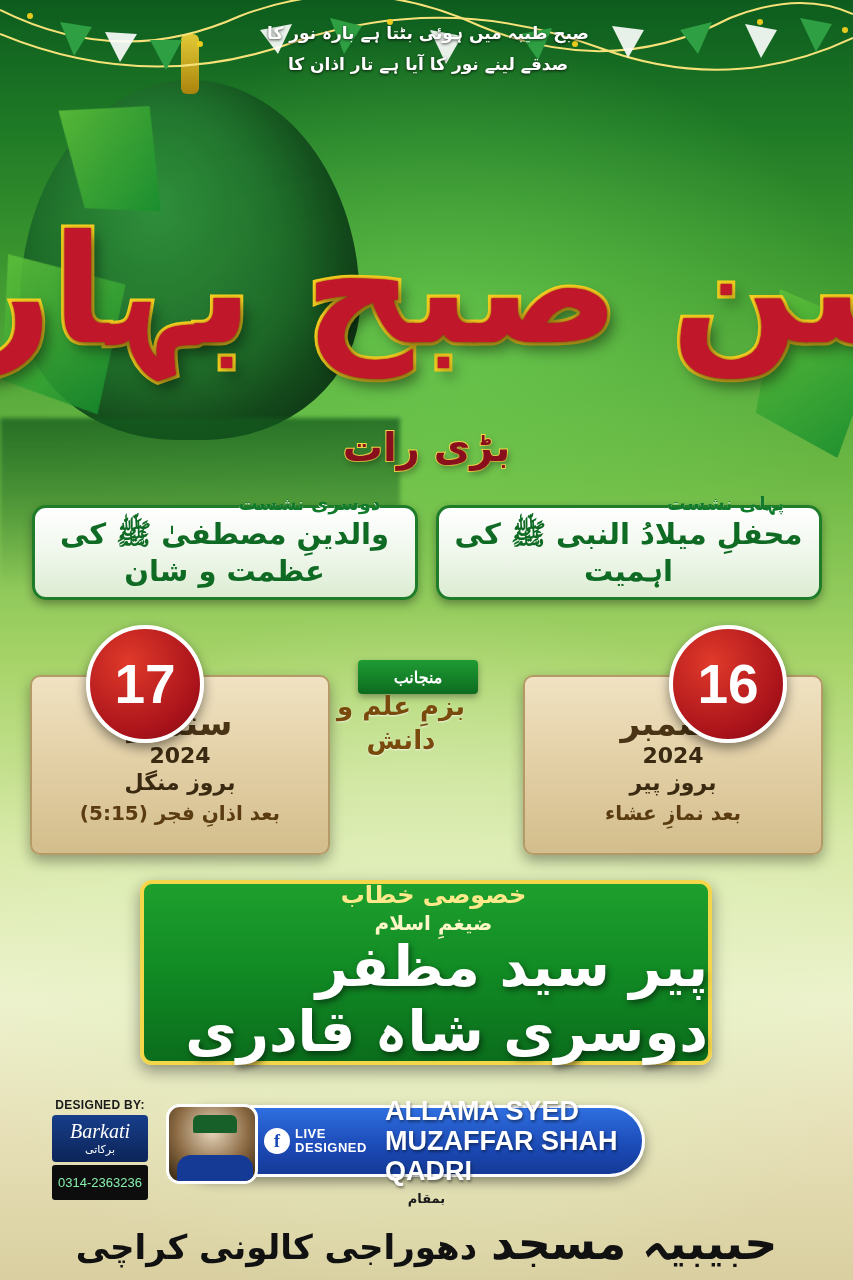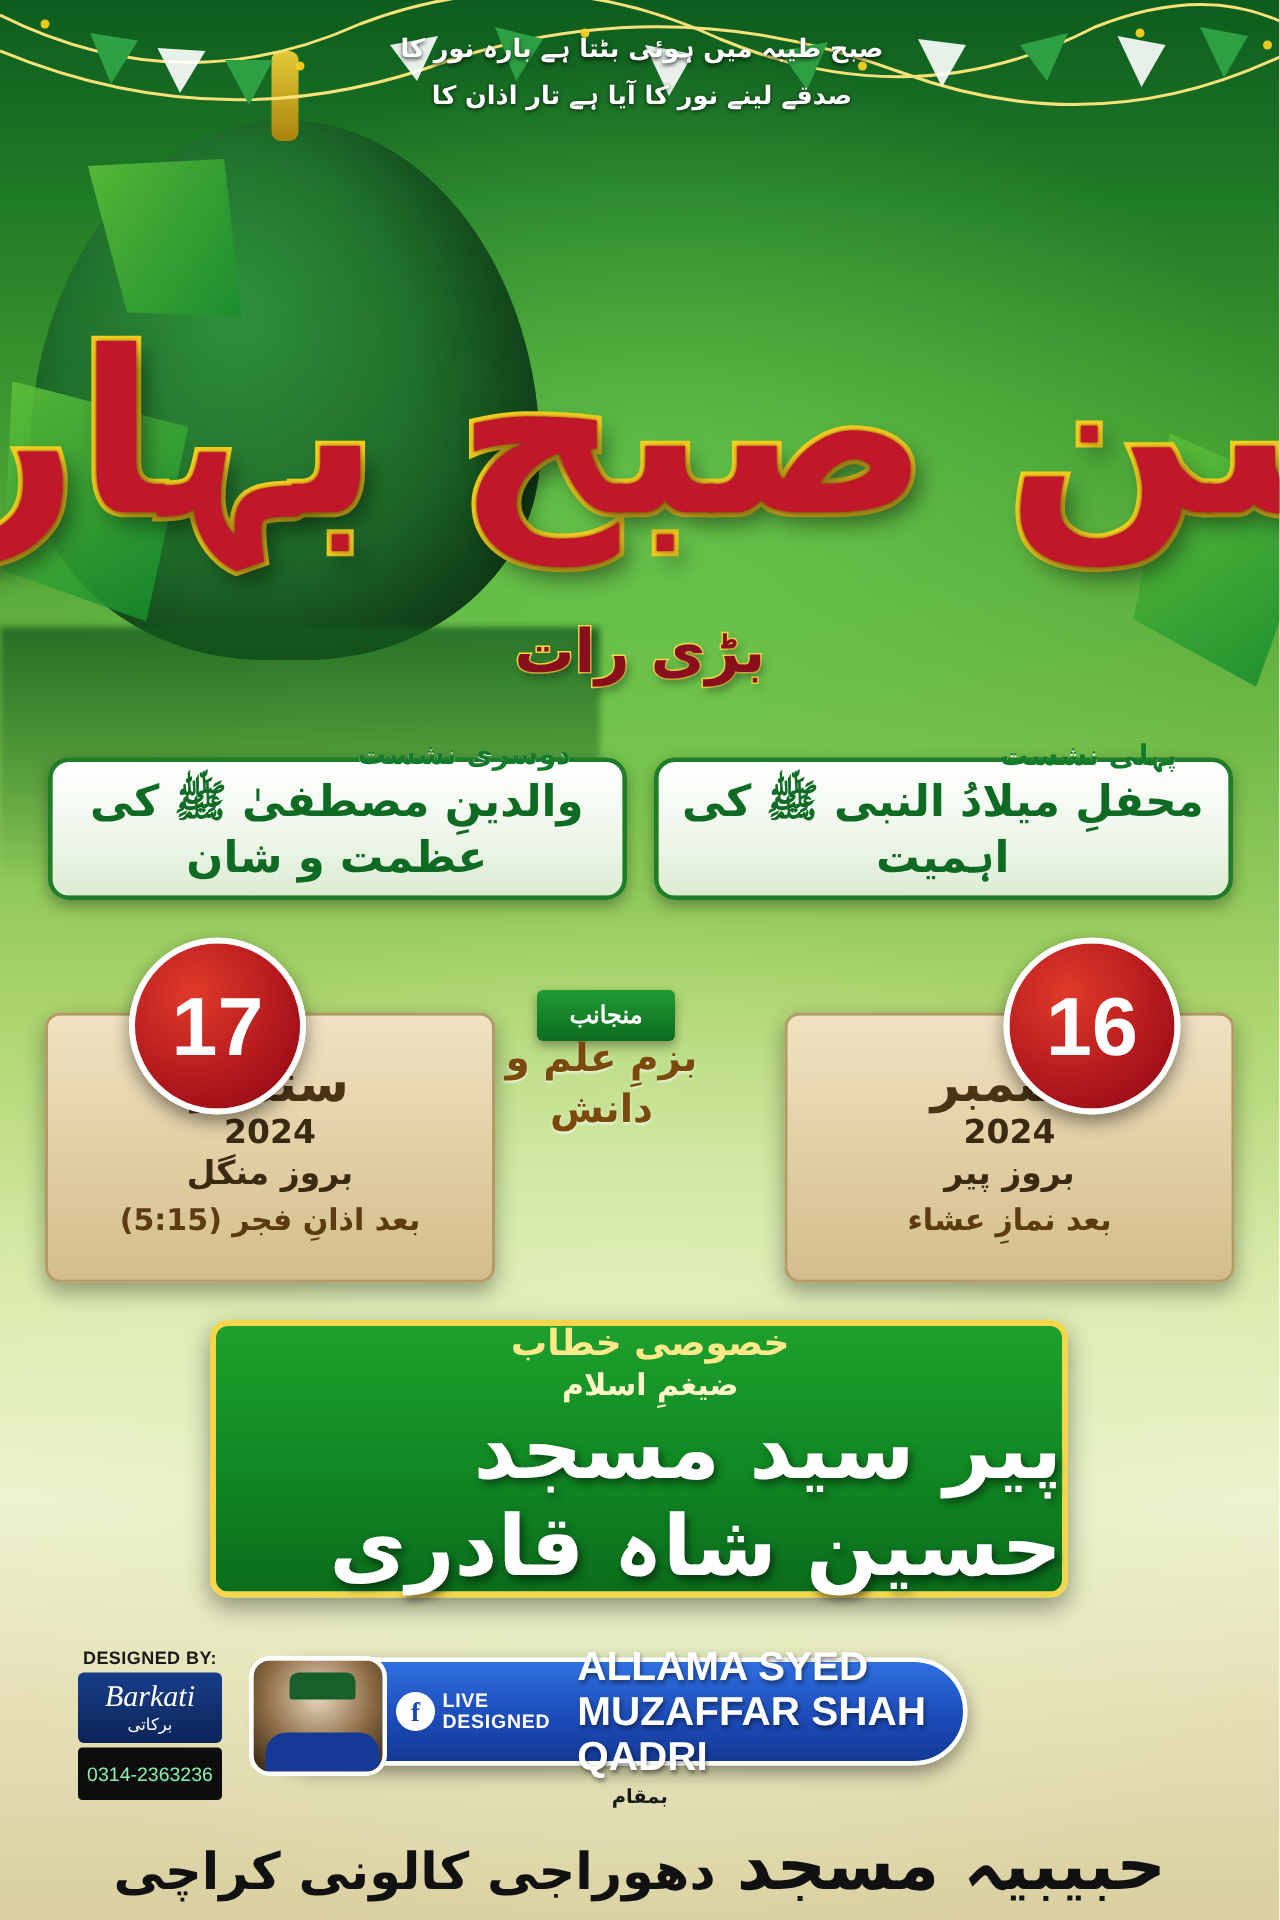--- a/index.html
+++ b/index.html
@@ -65,21 +65,21 @@
   }
   .title{
     font-family:"DejaVu Sans", sans-serif;
     font-size:150px; font-weight:700; line-height:1;
     color:#c0182a; direction:rtl; white-space:nowrap;
     -webkit-text-stroke: 7px #f5d020;
     paint-order: stroke fill;
     text-shadow: 0 0 2px #8a0d18, 6px 8px 14px rgba(0,0,0,.45);
   }
   .subtitle{
-    position:absolute; left:0; top:412px; width:853px; text-align:center;
+    position:absolute; left:0; top:424px; width:853px; text-align:center;
     direction:rtl; font-family:"DejaVu Sans", sans-serif;
     font-size:40px; font-weight:700; color:#8a0f1c;
     -webkit-text-stroke:2px #f7dc4a; paint-order: stroke fill;
     text-shadow:2px 3px 6px rgba(0,0,0,.35);
   }
 
   
   .sessions{
     position:absolute; left:28px; top:505px; width:797px;
     display:flex; flex-direction:row-reverse; gap:18px; justify-content:center;
@@ -137,21 +137,21 @@
   .daybadge.left{ left:56px; }
 
   .middle-note{
     position:absolute; left:326px; top:690px; width:150px;
     text-align:center; direction:rtl;
     font-family:"DejaVu Sans", sans-serif;
     font-size:26px; font-weight:700; color:#7a4a0d; line-height:1.3;
     text-shadow:0 1px 2px rgba(255,255,255,.7);
   }
   .ribbon{
-    position:absolute; left:358px; top:660px; width:92px; height:34px;
+    position:absolute; left:358px; top:660px; width:120px; height:34px;
     background:linear-gradient(180deg,#1f9b33,#0c6b1f);
     border-radius:4px; color:#fff; direction:rtl;
     display:flex;align-items:center;justify-content:center;
     font-family:Liberation Sans, sans-serif; font-size:16px; font-weight:700;
     box-shadow:0 3px 7px rgba(0,0,0,.35);
   }
 
   
   .speaker-box{
     position:absolute; left:140px; top:880px; width:572px; height:185px;
@@ -331,21 +331,21 @@
     </div>
     <div class="daybadge left">17</div>
   </div>
 
   <div class="ribbon">منجانب</div>
   <div class="middle-note">بزمِ علم و دانش</div>
 
   <div class="speaker-box">
     <div class="khitab">خصوصی خطاب</div>
     <div class="speaker-title">ضیغمِ اسلام</div>
-    <div class="speaker-name">پیر سید مسجد حسین شاہ قادری</div>
+    <div class="speaker-name">پیر سید مظفر دوسری شاہ قادری</div>
   </div>
 
   <div class="designer">
     <div class="designer-by">DESIGNED BY:</div>
     <div class="designer-logo">
       <div class="nm">Barkati</div>
       <div class="ur">برکاتی</div>
     </div>
     <div class="designer-phone">0314-2363236</div>
   </div>

